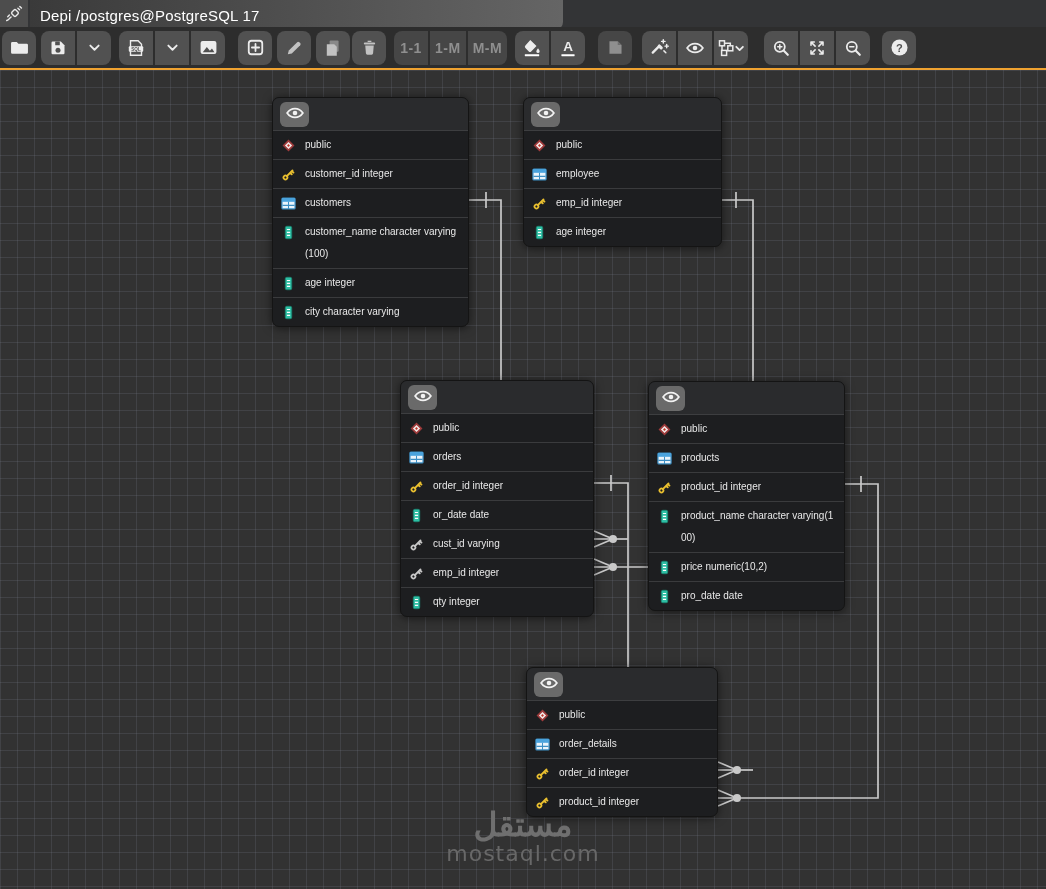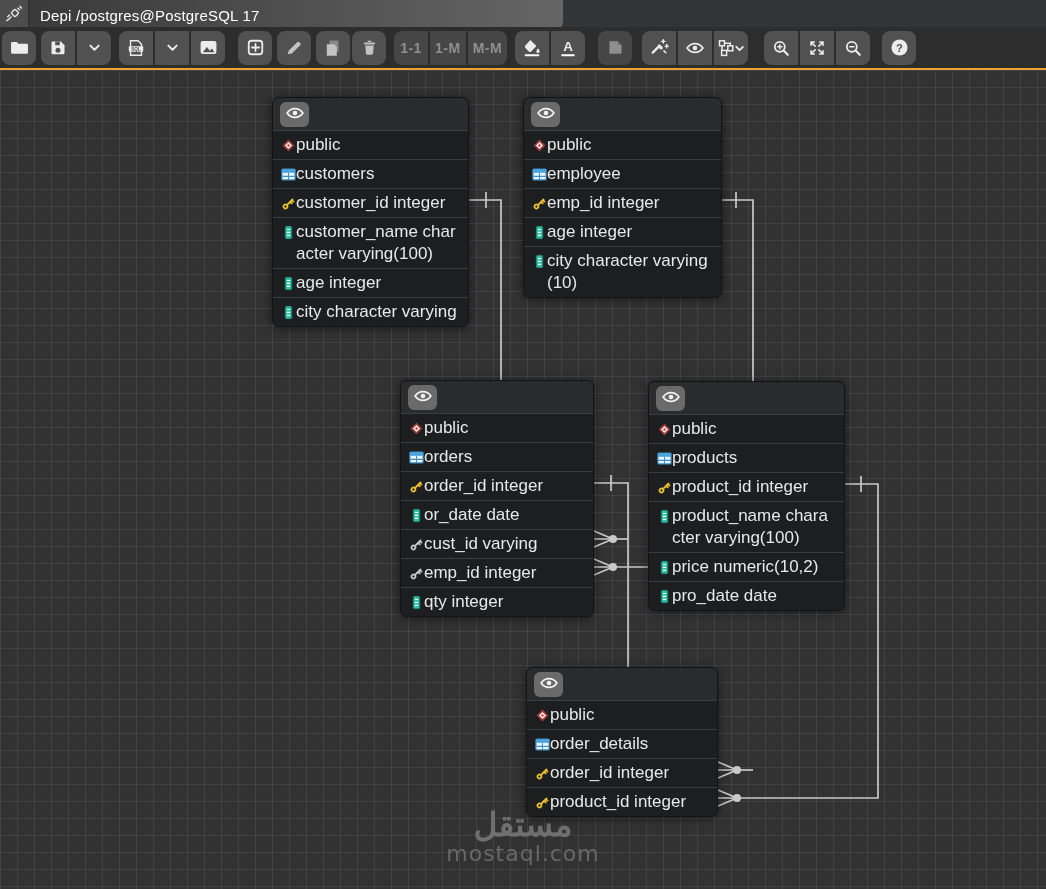--- a/index.html
+++ b/index.html
@@ -28,21 +28,21 @@
     background-color:#323232;
     background-image:
       linear-gradient(to right, rgba(125,130,148,.20) 1px, transparent 1px),
       linear-gradient(to bottom, rgba(125,130,148,.20) 1px, transparent 1px);
     background-size:17px 17px;}
   #connector-layer{position:absolute;left:0;top:0;z-index:1;pointer-events:none}
   
   .erd-table{position:absolute;background:#1d1e20;border-radius:7px;border:1px solid #141414;box-shadow:0 1px 10px rgba(0,0,0,.55);z-index:2;box-sizing:border-box}
   .erd-header{height:33px;background:#2a2b2d;border-radius:6px 6px 0 0;border-bottom:1px solid #3d3e40;display:flex;align-items:center;padding:0 7px;box-sizing:border-box}
   .eye-btn{width:29px;height:25px;background:#6a6a6a;border:none;border-radius:6px;display:flex;align-items:center;justify-content:center;color:#f2f2f2;cursor:pointer;padding:0}
-  .erd-row{display:flex;padding:3px 8px;border-bottom:1px solid #3a3b3d;font-size:17px;color:#e8e8e8;line-height:22px;word-break:break-all;box-sizing:border-box;min-height:28px}
+  .erd-row{display:flex;gap:9px;padding:3px 8px;border-bottom:1px solid #3a3b3d;font-size:10px;color:#e8e8e8;line-height:22px;word-break:break-all;box-sizing:border-box;min-height:28px}
   .erd-row:last-child{border-bottom:none;border-radius:0 0 6px 6px}
   .row-icon{flex:0 0 15px;height:15px;margin-top:3.5px}
   .row-icon svg{display:block}
   
   #watermark{position:absolute;left:438px;top:808px;width:170px;text-align:center;z-index:1;color:#6f6f6f;user-select:none}
   #watermark .wm-ar{font-family:Liberation Serif, serif;font-size:33px;font-weight:bold;line-height:34px}
   #watermark .wm-en{font-family:"DejaVu Sans",sans-serif;font-size:22px;font-weight:normal;line-height:24px;letter-spacing:1px;color:#686868}
 </style>
 </head>
 <body>
@@ -311,37 +311,37 @@
           <svg viewBox="0 0 16 16" width="15" height="15">
             <rect x="4.4" y="4.4" width="7.2" height="7.2" transform="rotate(45 8 8)" fill="#f3eaea" stroke="#9e3b3b" stroke-width="1.8"></rect>
             <rect x="6.9" y="6.9" width="2.2" height="2.2" transform="rotate(45 8 8)" fill="#c0392b"></rect>
           </svg>
         </span>
         <span>public</span>
       </div>
       <div class="erd-row">
         <span class="row-icon">
           <svg viewBox="0 0 16 16" width="15" height="15">
+            <g transform="rotate(225 8 8)" fill="none" stroke="#eac02f" stroke-width="2" stroke-linecap="round">
+              <circle cx="8" cy="3.4" r="2.1" stroke-width="1.8"></circle>
+              <path d="M8 5.5V14M8 10.6H5.7M8 13.2H5.7"></path>
+            </g>
+          </svg>
+        </span>
+        <span>customer_id integer</span>
+      </div>
+      <div class="erd-row">
+        <span class="row-icon">
+          <svg viewBox="0 0 16 16" width="15" height="15">
             <rect x="1" y="2.2" width="14" height="11.6" rx="1" fill="#eaf4fb" stroke="#3d8fc4" stroke-width="1.3"></rect>
             <path d="M1 2.2h14v4H1z" fill="#4aa3dd"></path>
             <path d="M8 6.2v7.6M1.6 10h12.8" stroke="#3d8fc4" stroke-width="1.1" fill="none"></path>
           </svg>
         </span>
         <span>customers</span>
-      </div>
-      <div class="erd-row">
-        <span class="row-icon">
-          <svg viewBox="0 0 16 16" width="15" height="15">
-            <g transform="rotate(225 8 8)" fill="none" stroke="#eac02f" stroke-width="2" stroke-linecap="round">
-              <circle cx="8" cy="3.4" r="2.1" stroke-width="1.8"></circle>
-              <path d="M8 5.5V14M8 10.6H5.7M8 13.2H5.7"></path>
-            </g>
-          </svg>
-        </span>
-        <span>customer_id integer</span>
       </div>
       <div class="erd-row">
         <span class="row-icon">
           <svg viewBox="0 0 16 16" width="15" height="15">
             <rect x="4.6" y="1.4" width="6.8" height="13.2" rx="1.6" fill="#2fbfa4" stroke="#1d8a76" stroke-width="1"></rect>
             <path d="M6.3 4.8h3.4M6.3 7.9h3.4M6.3 11h3.4" stroke="#ffffff" stroke-width="1.3" fill="none"></path>
           </svg>
         </span>
         <span>customer_name character varying(100)</span>
       </div>
@@ -405,29 +405,20 @@
       </div>
       <div class="erd-row">
         <span class="row-icon">
           <svg viewBox="0 0 16 16" width="15" height="15">
             <rect x="4.6" y="1.4" width="6.8" height="13.2" rx="1.6" fill="#2fbfa4" stroke="#1d8a76" stroke-width="1"></rect>
             <path d="M6.3 4.8h3.4M6.3 7.9h3.4M6.3 11h3.4" stroke="#ffffff" stroke-width="1.3" fill="none"></path>
           </svg>
         </span>
         <span>age integer</span>
       </div>
-      <div class="erd-row">
-        <span class="row-icon">
-          <svg viewBox="0 0 16 16" width="15" height="15">
-            <rect x="4.6" y="1.4" width="6.8" height="13.2" rx="1.6" fill="#2fbfa4" stroke="#1d8a76" stroke-width="1"></rect>
-            <path d="M6.3 4.8h3.4M6.3 7.9h3.4M6.3 11h3.4" stroke="#ffffff" stroke-width="1.3" fill="none"></path>
-          </svg>
-        </span>
-        <span>city character varying(10)</span>
-      </div>
     </div>
     <div class="erd-table" style="left: 400px; top: 380px; width: 194px;">
       <div class="erd-header">
         <button class="eye-btn">
           <span><svg viewBox="0 0 20 18" width="20" height="18">
               <path d="M10 4.6c4 0 6.9 2.9 7.9 4.4-1 1.5-3.9 4.4-7.9 4.4S3.1 10.5 2.1 9C3.1 7.5 6 4.6 10 4.6z" fill="none" stroke="currentColor" stroke-width="1.7"></path>
               <circle cx="10" cy="9" r="2.3" fill="currentColor"></circle>
             </svg></span>
         </button>
       </div>

